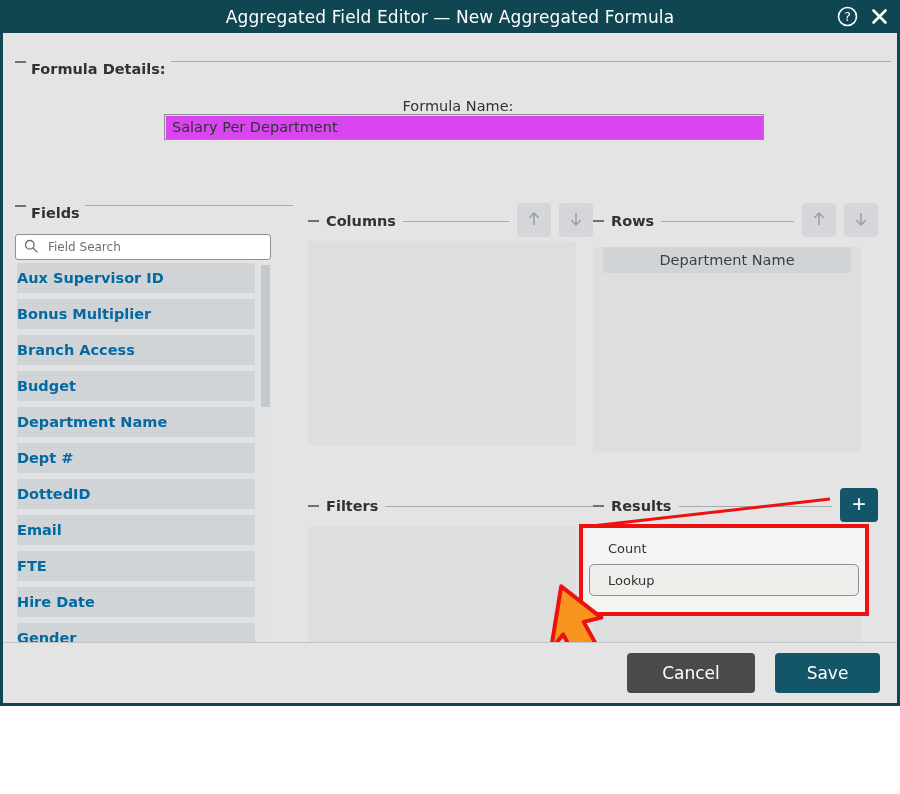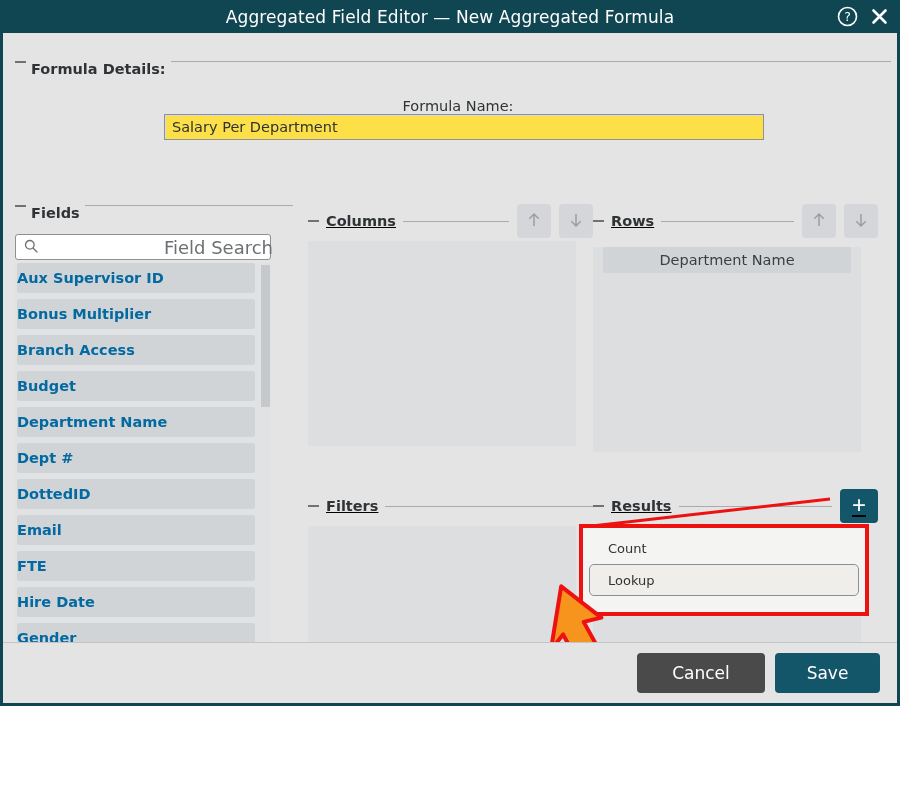--- a/index.html
+++ b/index.html
@@ -112,21 +112,21 @@
   .formula-label {
     font-size: 14.5px;
     color: #2f3335;
     margin-right: 12px;
     white-space: nowrap;
   }
   .formula-input {
     width: 600px;
     height: 26px;
     box-sizing: border-box;
-    background: #fde047;
+    background: #d946ef;
     border: 1px solid #8c9194;
     box-shadow: inset 1px 1px 0 #d9d9d9;
     font-family: "DejaVu Sans", "Liberation Sans", sans-serif;
     font-size: 14.5px;
     color: #2f3335;
     padding: 0 7px;
     outline: none;
   }
 
   
@@ -149,23 +149,22 @@
     align-items: center;
     padding: 0 8px;
     gap: 8px;
   }
   .search-input {
     flex: 1 1 auto;
     border: none;
     outline: none;
     background: transparent;
     font-family: "DejaVu Sans", "Liberation Sans", sans-serif;
-    font-size: 18px;
+    font-size: 12px;
     color: #2f3335;
-    text-align: right;
   }
   .search-input::placeholder { color: #6b7072; opacity: 1; }
 
   .fields-list {
     position: relative;
     margin-top: 3px;
     width: 256px;
     height: 492px;
     background: #e0e2e4;
     overflow: hidden;
@@ -201,24 +200,22 @@
     border-radius: 1px;
     cursor: pointer;
   }
 
   
   .zone {
     position: absolute;
   }
   .zone-head-row {
     display: flex;
-    align-items: center;
     gap: 8px;
     height: 36px;
-    text-decoration: underline;
   }
   .zone-head {
     flex: 1 1 auto;
     display: flex;
     align-items: center;
     gap: 7px;
   }
   .move-btn {
     width: 34px;
     height: 34px;
@@ -318,21 +315,21 @@
 
   
   .footer {
     flex: 0 0 61px;
     height: 61px;
     background: #e4e4e4;
     border-top: 1px solid #c3c5c7;
     display: flex;
     align-items: center;
     justify-content: flex-end;
-    gap: 10px;
+    gap: 20px;
     padding-right: 17px;
     box-sizing: border-box;
   }
   .btn {
     height: 40px;
     min-width: 128px;
     border: none;
     border-radius: 4px;
     font-family: "DejaVu Sans", "Liberation Sans", sans-serif;
     font-size: 17px;

